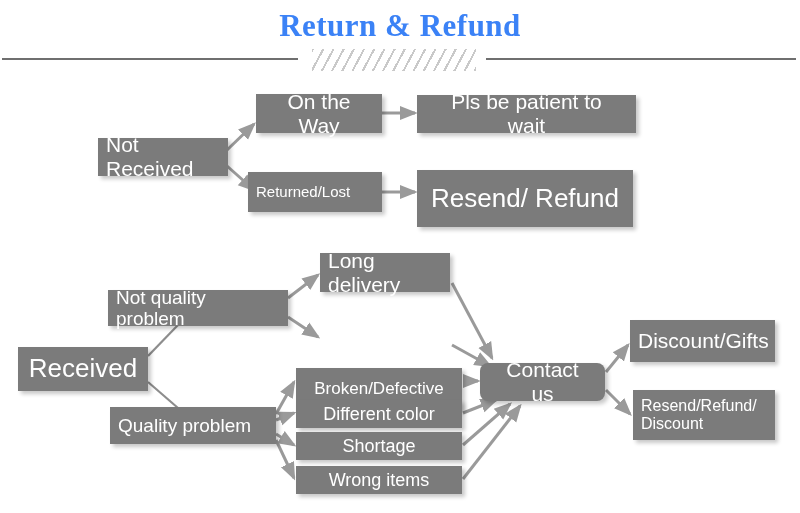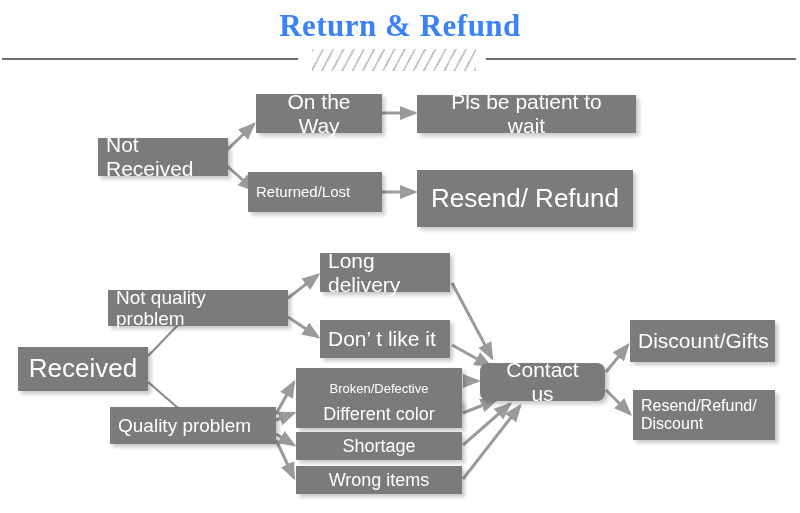--- a/index.html
+++ b/index.html
@@ -147,23 +147,22 @@
   <div class="node big" style="left:417px; top:170px; width:216px; height:57px;">Resend/ Refund</div>
 
   <div class="node big" style="left:18px;  top:347px; width:130px; height:44px;">Received</div>
 
   <div class="node left-align" style="left:108px; top:290px; width:180px; height:36px; font-size:19px;">Not quality problem</div>
 
   <div class="node left-align" style="left:110px; top:407px; width:166px; height:37px; font-size:19px;">Quality problem</div>
 
   <div class="node mid left-align" style="left:320px; top:253px; width:130px; height:39px;">Long delivery</div>
 
-  <div class="node mid left-align" style="left:320px; top:320px; width:130px; height:38px;">Don’  t like it</div>
 
-  <div class="node" style="left:296px; top:368px; width:166px; height:42px; font-size:13px;">Broken/Defective</div>
+  <div class="node" style="left:296px; top:368px; width:166px; height:42px; font-size:17px;">Broken/Defective</div>
 
   <div class="node" style="left:296px; top:400px; width:166px; height:28px; font-size:18px;">Different color</div>
 
   <div class="node" style="left:296px; top:432px; width:166px; height:28px; font-size:18px;">Shortage</div>
 
   <div class="node" style="left:296px; top:466px; width:166px; height:28px; font-size:18px;">Wrong items</div>
 
   <div class="node mid" style="left:480px; top:363px; width:125px; height:38px;border-radius:8px;">Contact us</div>
 
   <div class="node mid left-align" style="left:630px; top:320px; width:145px; height:42px;">Discount/Gifts</div>

